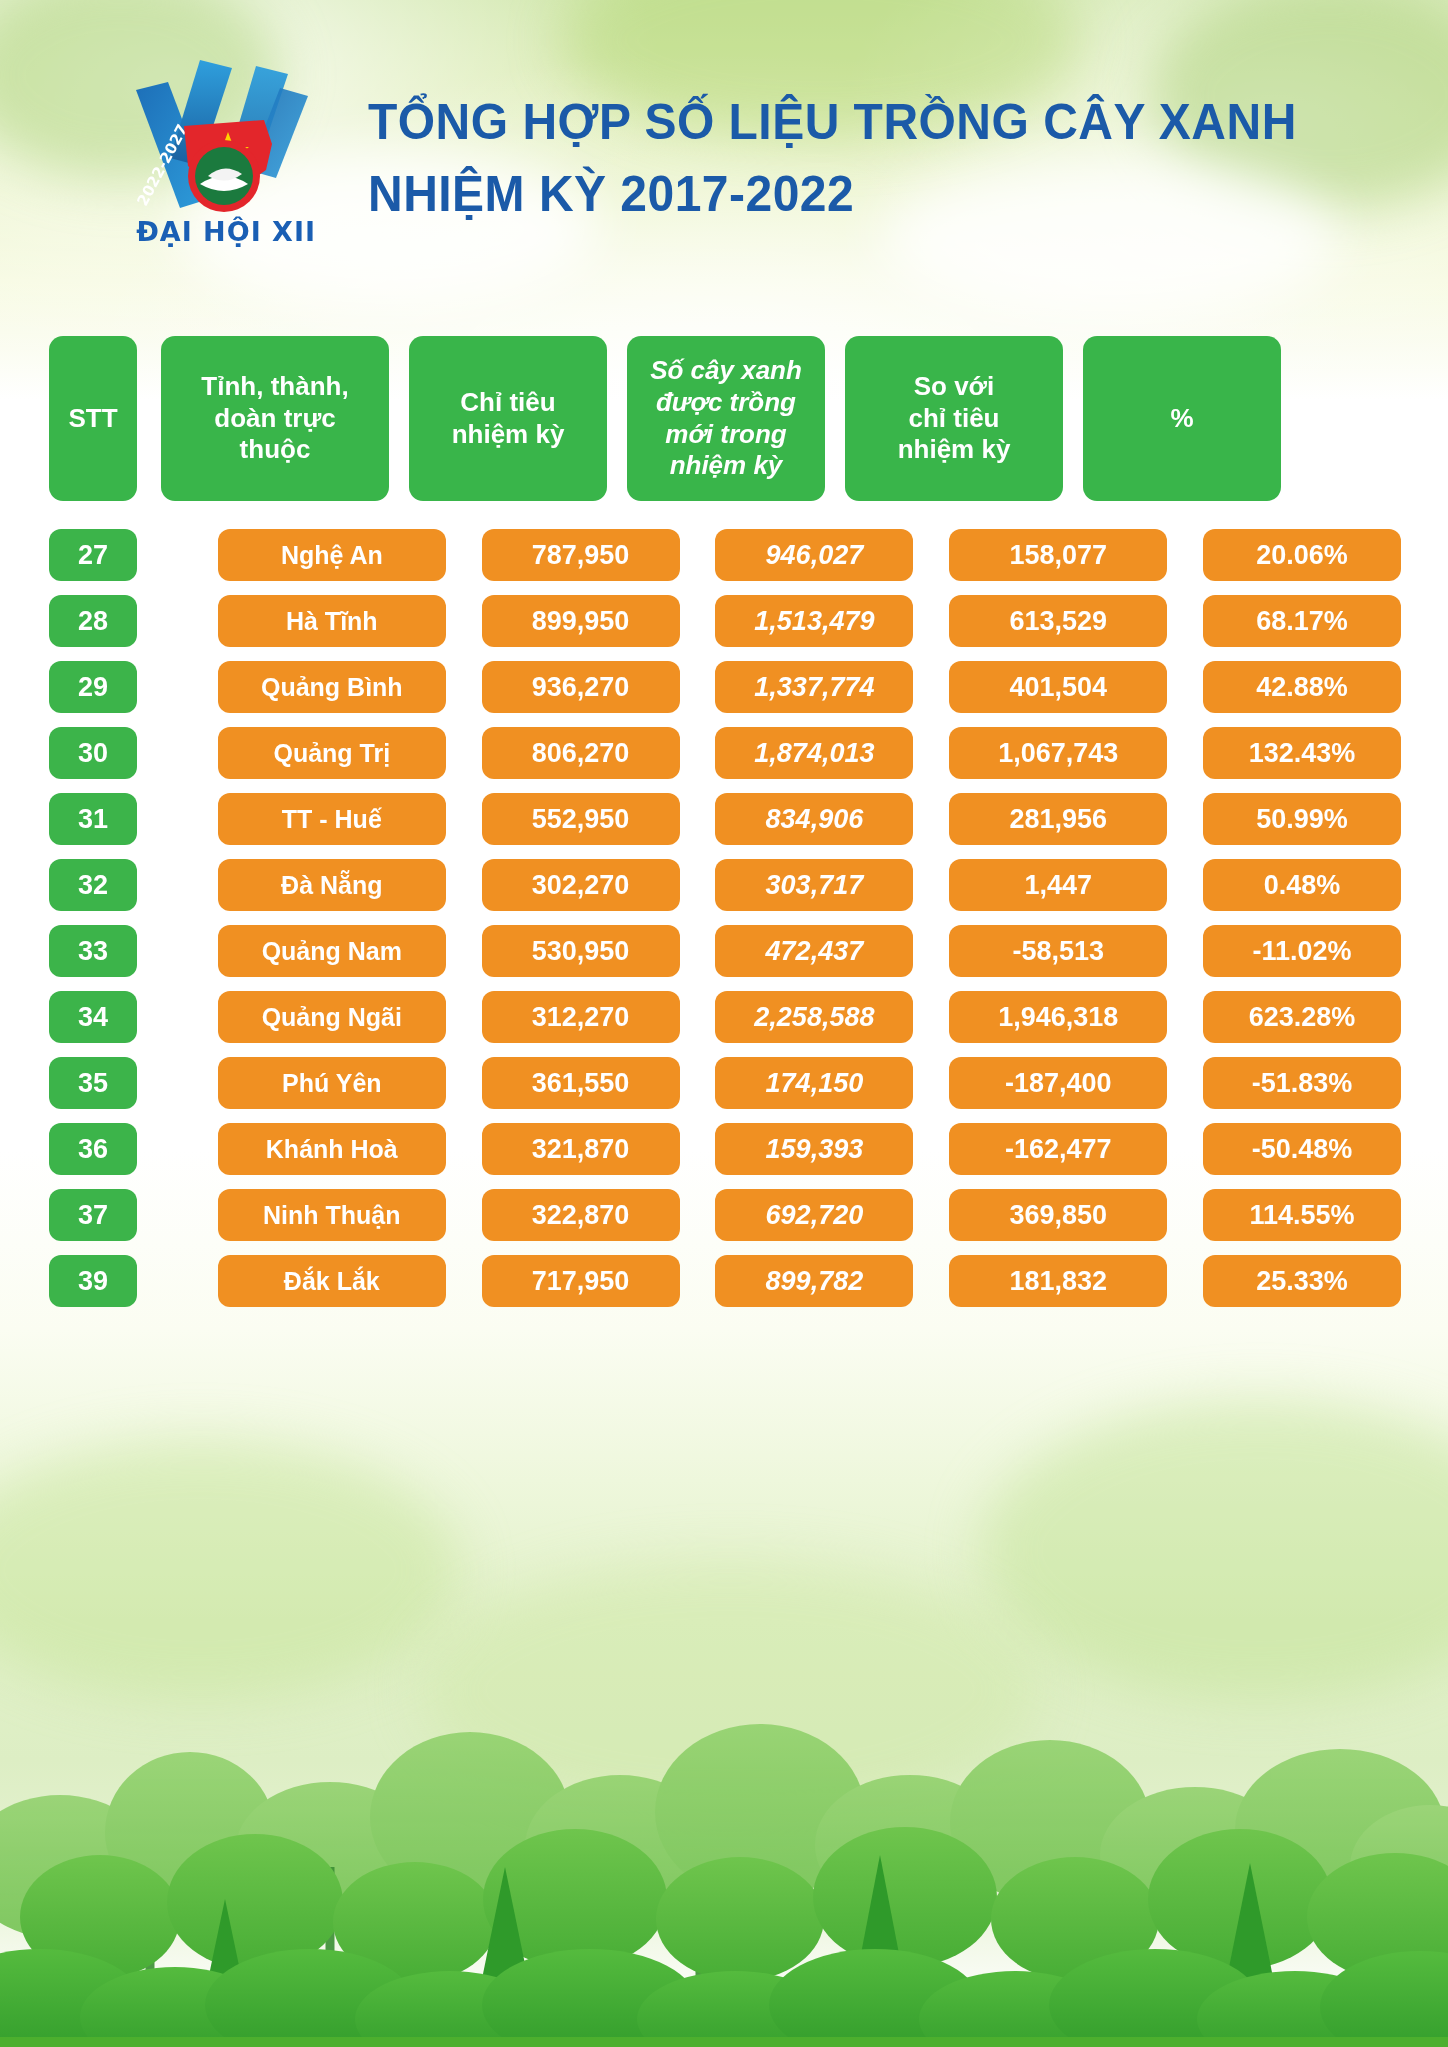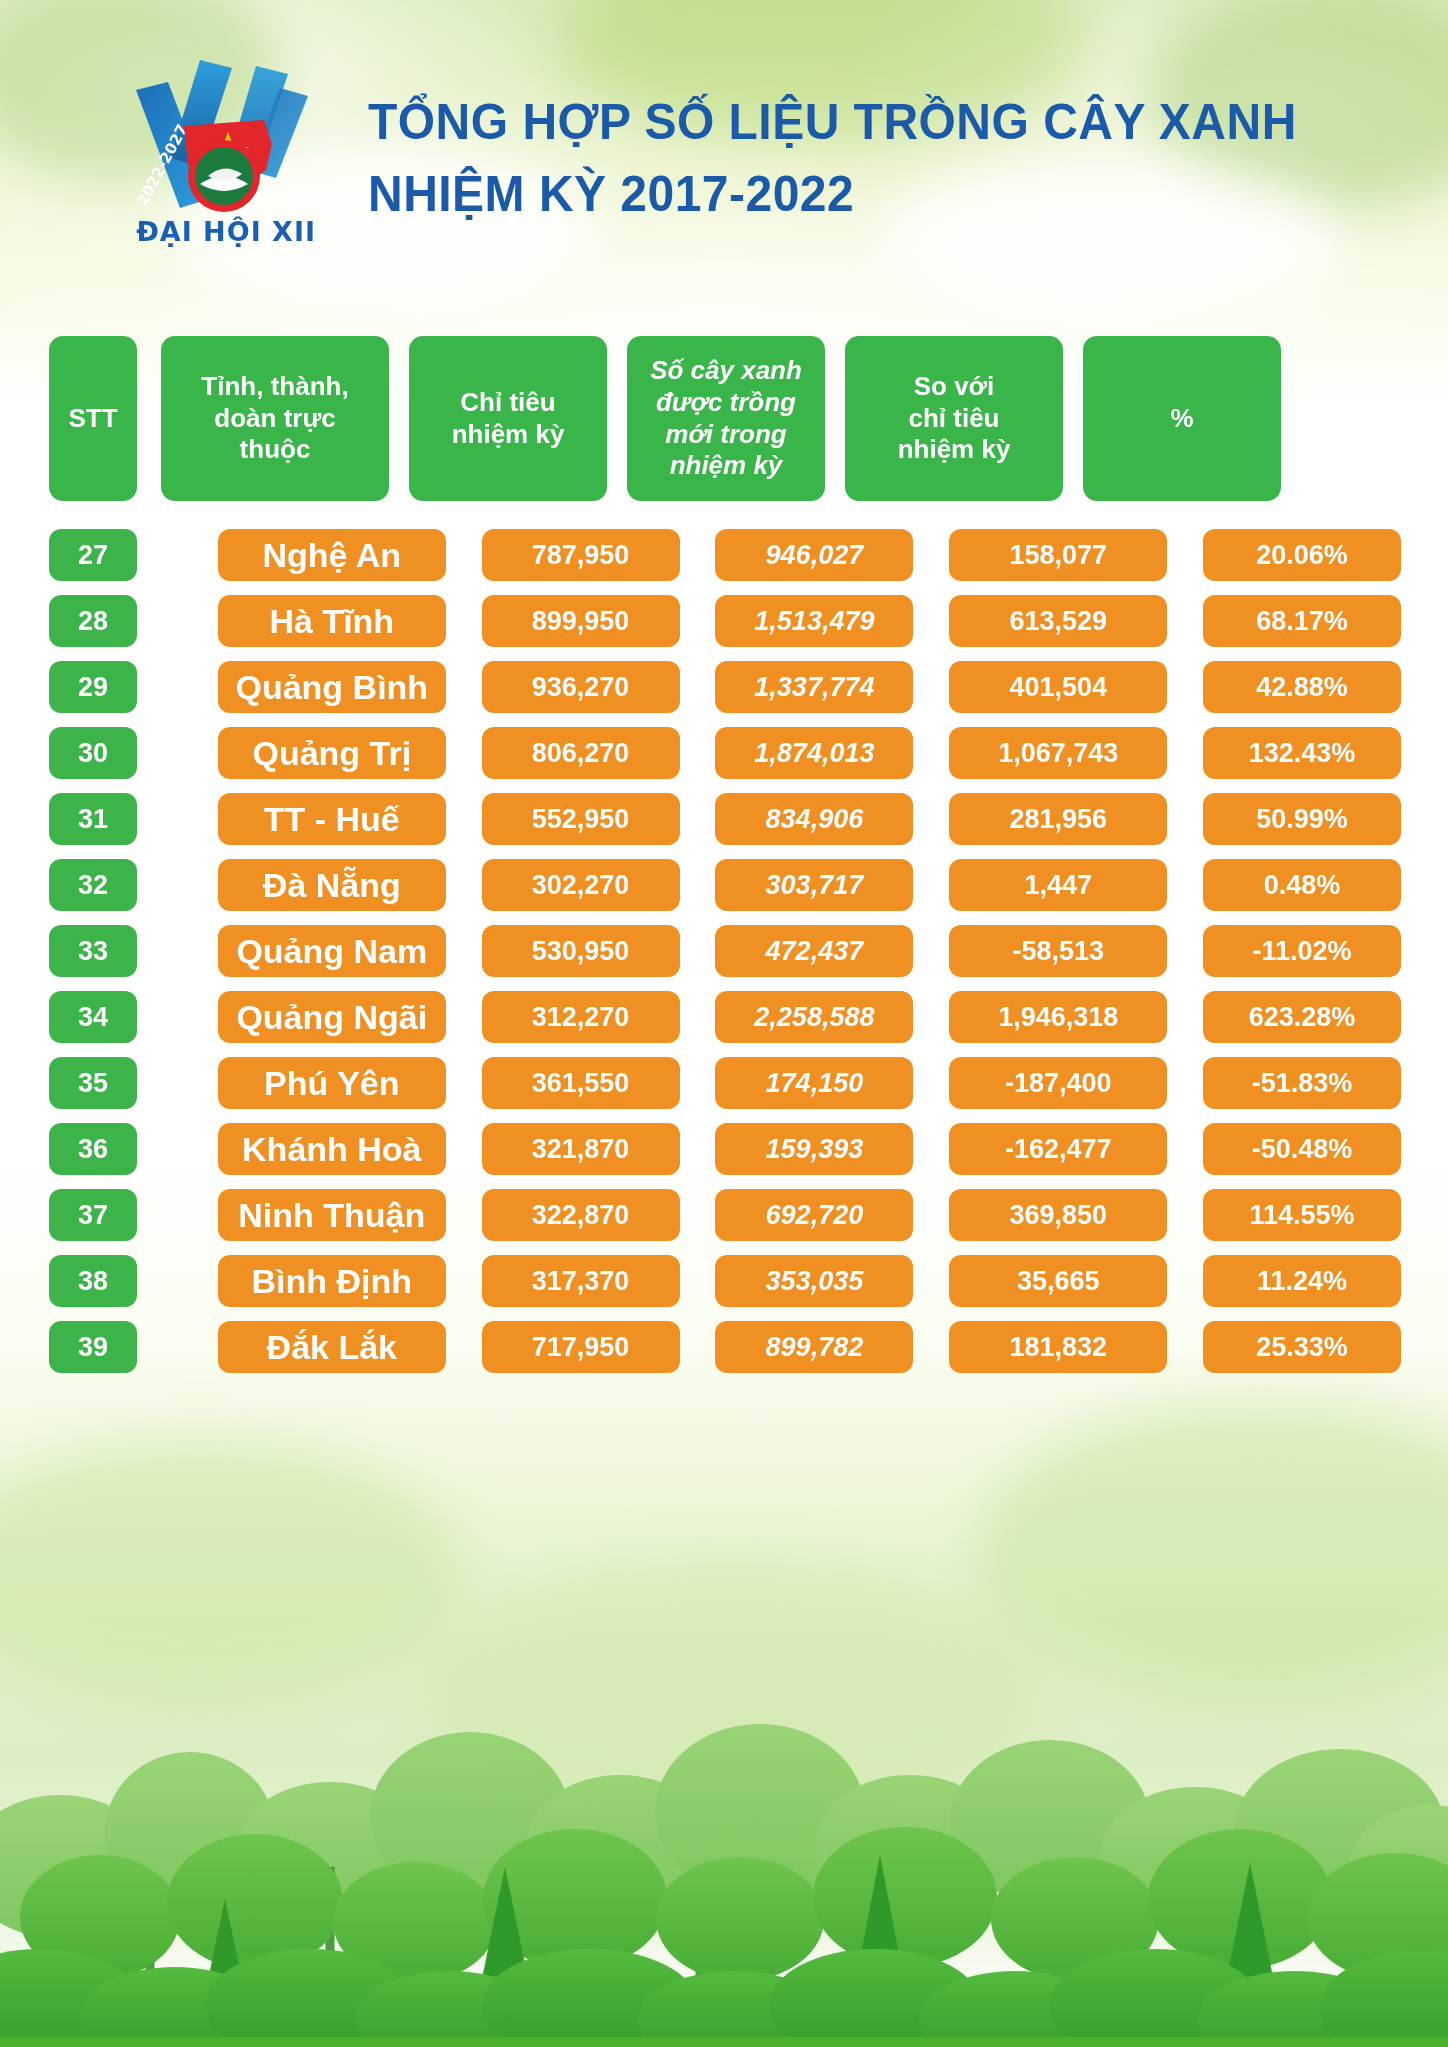--- a/index.html
+++ b/index.html
@@ -153,21 +153,21 @@
     font-size: 27px;
   }
 
   .cell-stt {
     background: #3cb44a;
   }
   .cell-data {
     background: #f09022;
   }
 
-  .trow .c-name { font-size: 34px; margin-left: 41px; }
+  .trow .c-name { font-size: 25px; margin-left: 41px; }
 
   
   .forest {
     position: absolute;
     left: 0;
     bottom: 0;
     width: 1448px;
     height: 430px;
   }
   .ground-line {
@@ -335,28 +335,20 @@
           <div class="cell c-diff cell-data">-162,477</div>
           <div class="cell c-pct cell-data">-50.48%</div>
         </div>
         <div class="trow">
           <div class="cell c-stt cell-stt">37</div>
           <div class="cell c-name cell-data">Ninh Thuận</div>
           <div class="cell c-goal cell-data">322,870</div>
           <div class="cell c-new cell-data">692,720</div>
           <div class="cell c-diff cell-data">369,850</div>
           <div class="cell c-pct cell-data">114.55%</div>
-        </div>
-        <div class="trow">
-          <div class="cell c-stt cell-stt">38</div>
-          <div class="cell c-name cell-data">Bình Định</div>
-          <div class="cell c-goal cell-data">317,370</div>
-          <div class="cell c-new cell-data">353,035</div>
-          <div class="cell c-diff cell-data">35,665</div>
-          <div class="cell c-pct cell-data">11.24%</div>
         </div>
         <div class="trow">
           <div class="cell c-stt cell-stt">39</div>
           <div class="cell c-name cell-data">Đắk Lắk</div>
           <div class="cell c-goal cell-data">717,950</div>
           <div class="cell c-new cell-data">899,782</div>
           <div class="cell c-diff cell-data">181,832</div>
           <div class="cell c-pct cell-data">25.33%</div>
         </div>
       </div>

